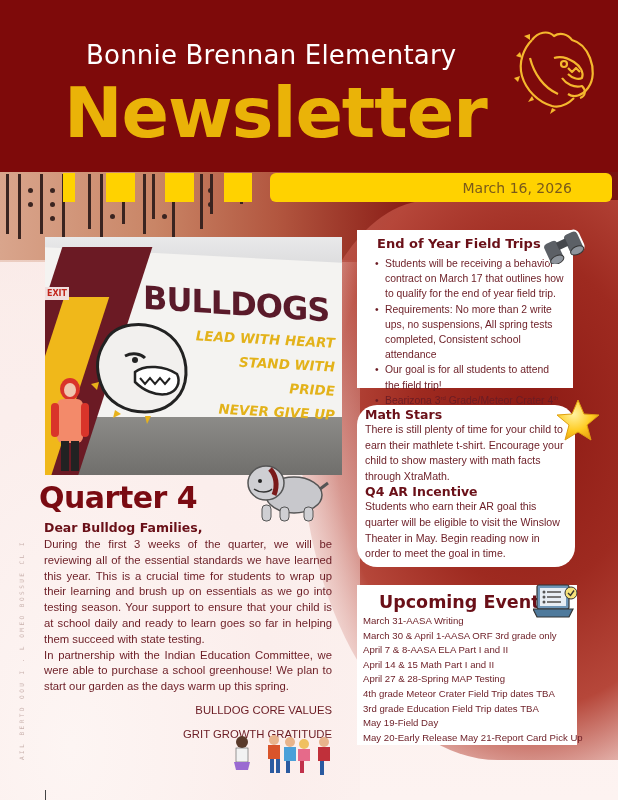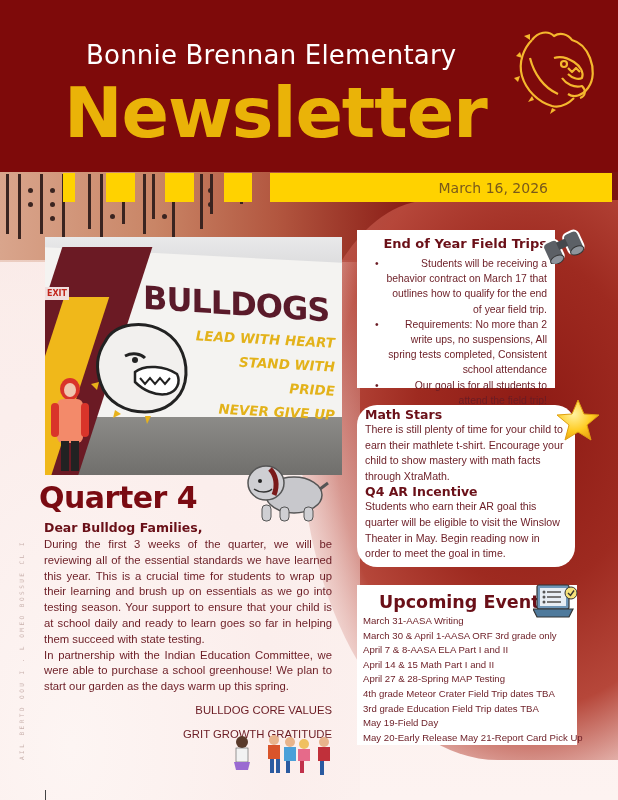--- a/index.html
+++ b/index.html
@@ -54,21 +54,21 @@
   .stripes {
     position: absolute; left: 0; top: 172px; width: 360px; height: 70px;
   }
   .stripe { position: absolute; width: 3px; background: #3a2420; }
   .dot { position: absolute; width: 5px; height: 5px; border-radius: 50%; background: #3a2420; }
   .ysq { position: absolute; top: 173px; height: 29px; background: #ffd200; }
 
   .date-bar {
     position: absolute; left: 270px; top: 173px; width: 342px; height: 29px;
     background: #ffd200;
-    display: flex; align-items: center; justify-content: flex-end; padding-right: 64px;
+    display: flex; align-items: center; justify-content: flex-end; padding-right: 40px; border-radius: 6px;
   }
   .date-bar span {
     font-family: "DejaVu Sans", sans-serif;
     font-size: 14px; color: #7a5a1a;
   }
 
   
   .photo {
     position: absolute; left: 45px; top: 237px; width: 297px; height: 238px;
     background: #c9c7c4; overflow: hidden;
@@ -131,21 +131,21 @@
   .cursor-mark { position: absolute; left: 45px; top: 790px; width: 1px; height: 10px; background: #444; }
 
   
   .card {
     position: absolute; background: #ffffff;
     font-family: "Liberation Sans", sans-serif; color: #6b1c24;
   }
   .card-title {
     font-family: "DejaVu Sans", sans-serif; font-weight: bold; color: #6a1018;
   }
-  .card-1 { left: 357px; top: 230px; width: 198px; height: 158px; padding: 6px 8px 0 18px; text-align: right; }
+  .card-1 { left: 357px; top: 230px; width: 216px; height: 158px; padding: 6px 8px 0 18px; }
   .card-1 .card-title { font-size: 13px; padding-left: 2px; margin-bottom: 5px; }
   .card-1 ul { list-style: none; font-size: 10.4px; line-height: 15.2px; }
   .card-1 li { position: relative; padding-left: 10px; }
   .card-1 li::before { content: "•"; position: absolute; left: 0; top: 0; color: #6b1c24; }
   .card-1 sup { font-size: 6px; vertical-align: super; line-height: 0; }
 
   .binoculars { position: absolute; left: 538px; top: 228px; width: 50px; height: 36px; }
 
   .card-2 { left: 357px; top: 405px; width: 218px; height: 162px; padding: 2px 8px 0 8px; border-radius: 20px; }
   .card-2 .card-title { font-size: 12.5px; line-height: 15px; }

